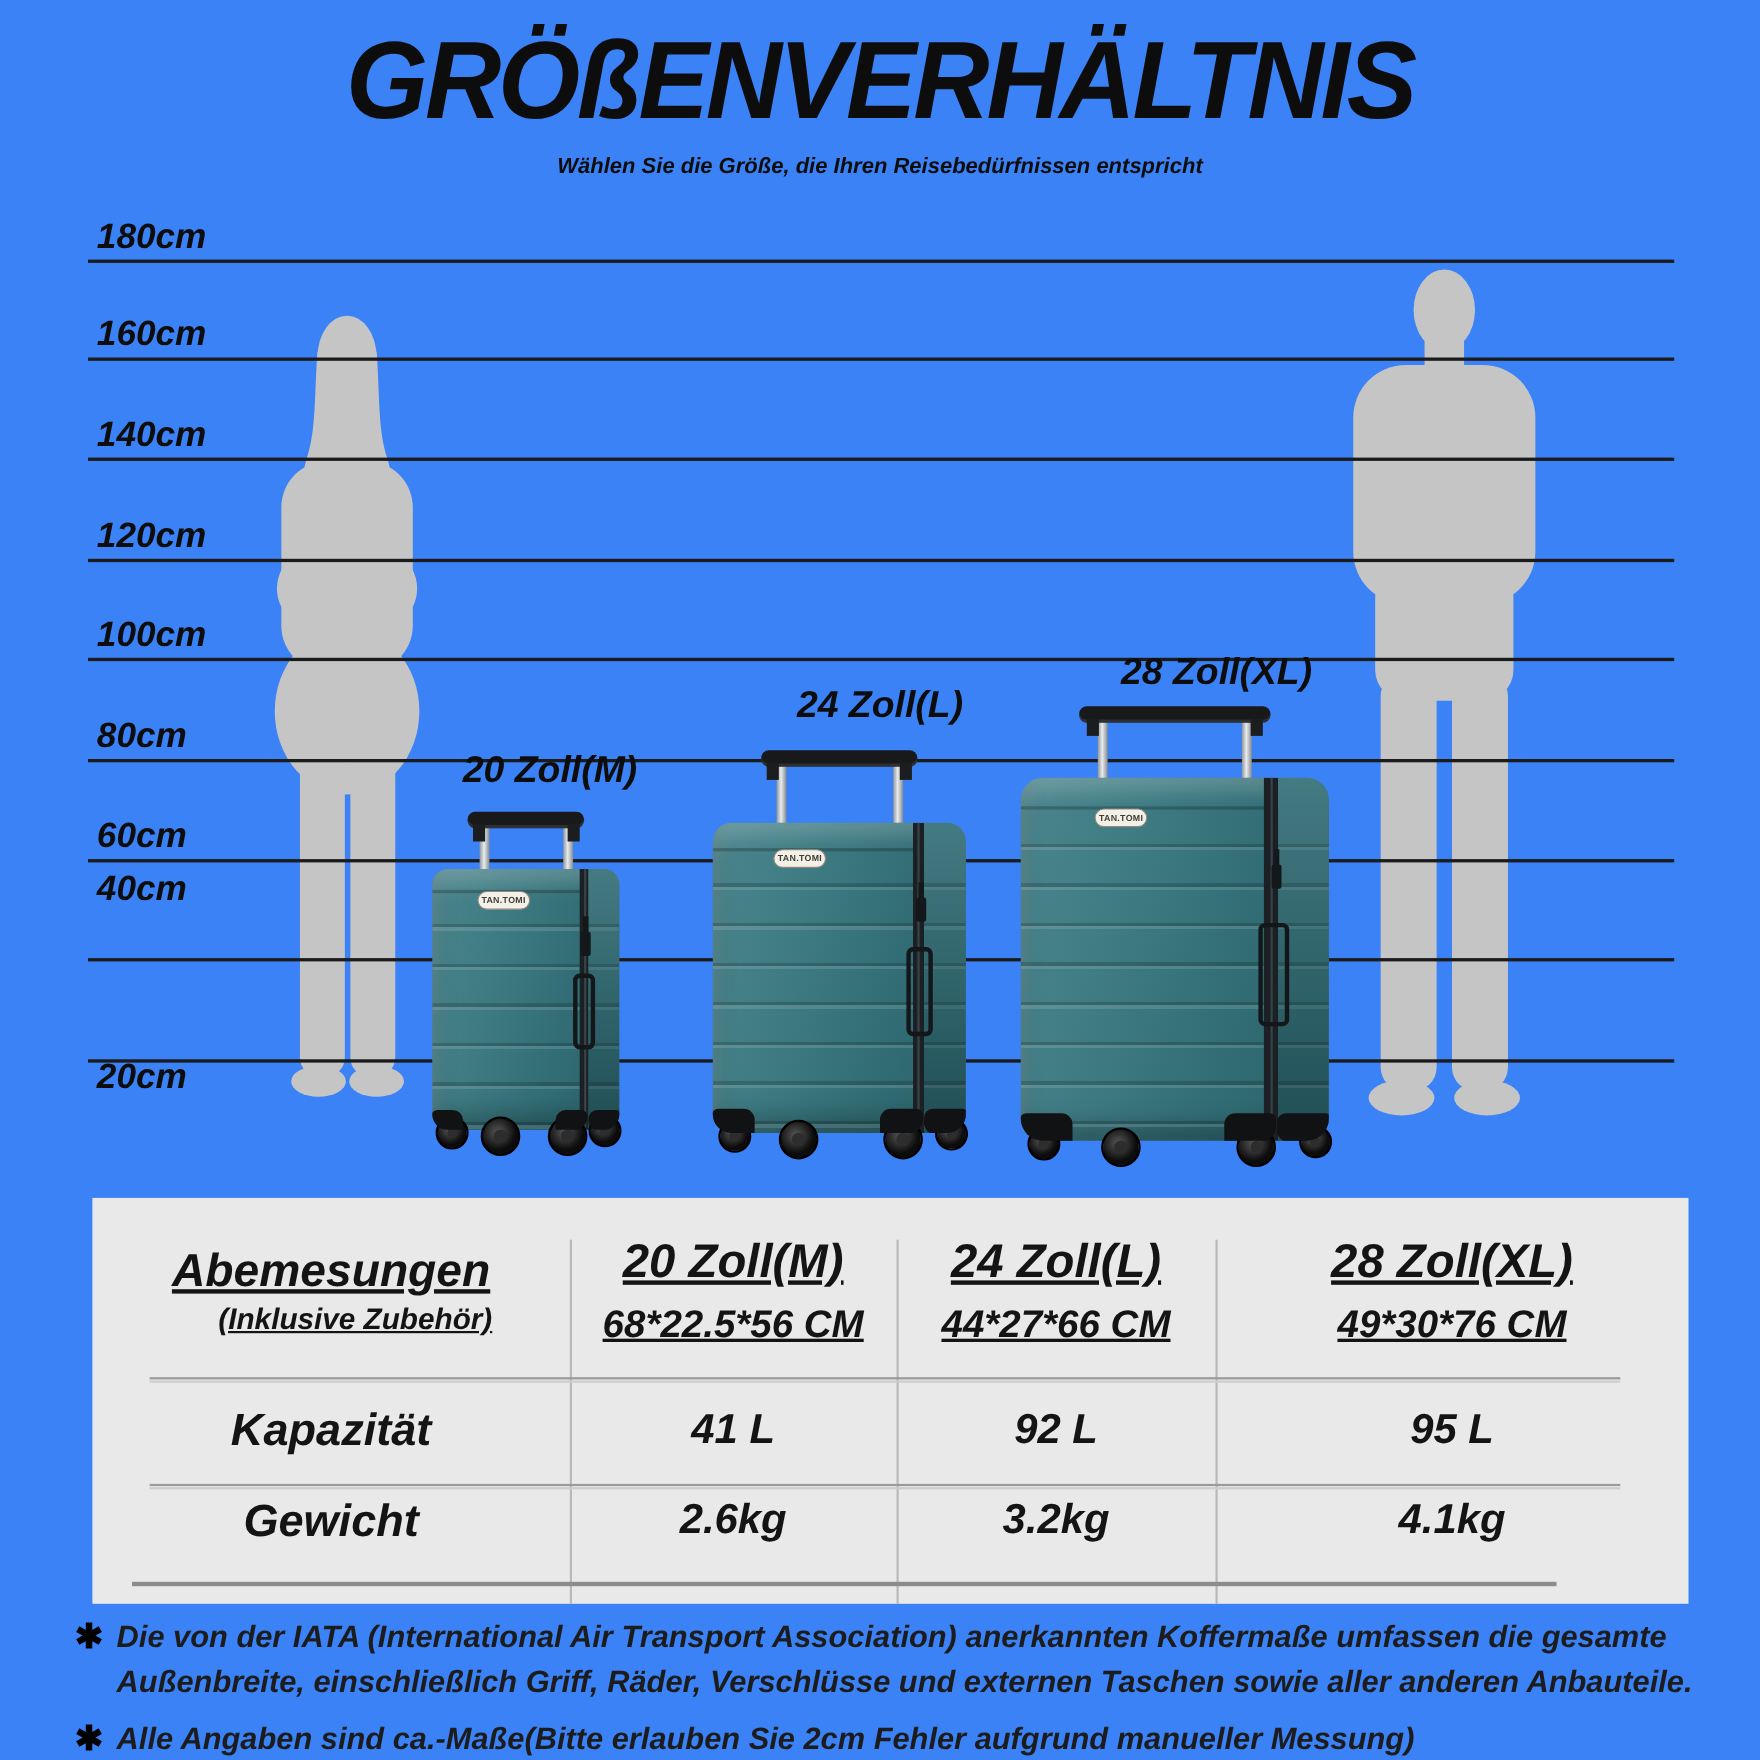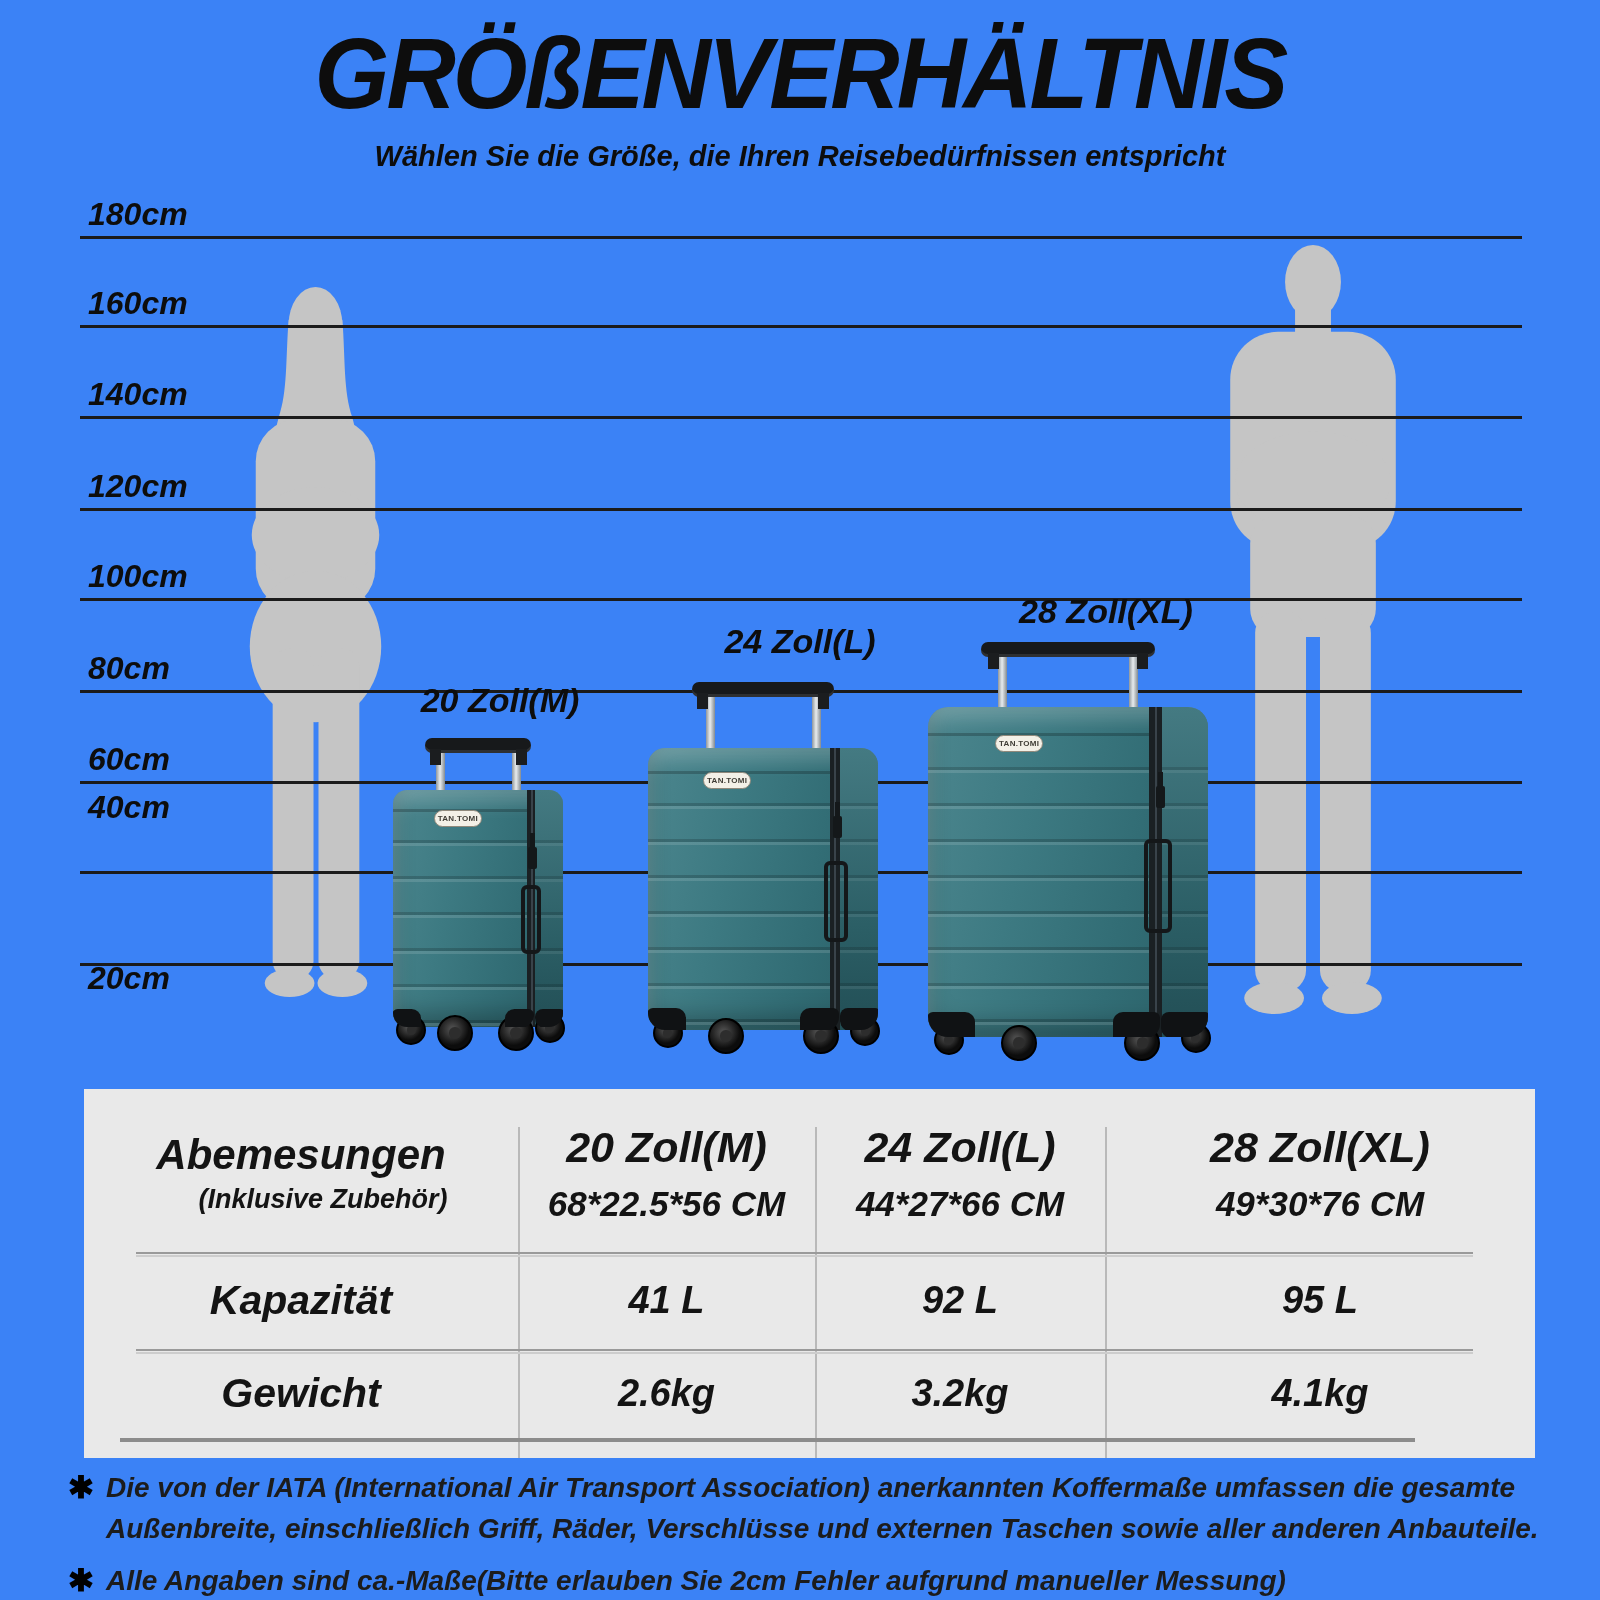--- a/index.html
+++ b/index.html
@@ -9,21 +9,21 @@
   }
 
   
   .title {
     position:absolute; top:16px; left:0; width:100%; text-align:center;
     font-size:100px; font-weight:bold; font-style:italic; letter-spacing:-3px;
     color:#0d0d0d; transform:scaleX(0.96); white-space:nowrap;
   }
   .subtitle {
     position:absolute; top:140px; left:0; width:100%; text-align:center;
-    font-size:29px; font-weight:bold; font-style:italic; color:#0d0d0d;
+    font-size:20px; font-weight:bold; font-style:italic; color:#0d0d0d;
   }
 
   
   .hline { position:absolute; left:80px; width:1442px; height:3px; background:#1b1b1b; z-index:2; }
   .hlabel {
     position:absolute; left:88px; z-index:4; font-size:32px; font-weight:bold; font-style:italic; color:#0d0d0d;
   }
   .l0{top:236px}.l1{top:325px}.l2{top:416px}.l3{top:508px}.l4{top:598px}
   .l5{top:690px}.l6{top:781px}.l7{top:871px}.l8{top:963px}
   .t0{top:196px}.t1{top:285px}.t2{top:376px}.t3{top:468px}.t4{top:558px}
@@ -102,23 +102,23 @@
     background:#e9e9e9; z-index:2; }
   .vdiv { position:absolute; top:38px; bottom:0; width:2px; background:#b9b9b9; }
   .v1{left:434px}.v2{left:731px}.v3{left:1021px}
   .hdiv { position:absolute; left:52px; right:62px; height:2px; background:#9a9a9a;
     box-shadow:0 3px 0 #cdcdcd; }
   .hd1{top:163px}.hd2{top:260px}
   .hd3{top:349px; left:36px; right:120px; height:4px; background:#8c8c8c; box-shadow:none;}
 
   .cell { position:absolute; display:flex; flex-direction:column; align-items:center;
     justify-content:center; text-align:center; font-style:italic; font-weight:bold; color:#141414; }
-  .hrow  { top:0; height:168px; }
+  .hrow  { top:0; height:168px;text-decoration:underline; }
   .row1  { top:163px; height:97px; }
-  .row2  { top:260px; height:89px; }
+  .row2  { top:249px; height:89px; }
   .c0{left:0;width:434px} .c1{left:434px;width:297px} .c2{left:731px;width:290px} .c3{left:1021px;width:430px}
   .head-title { font-size:42px; line-height:1.15; }
   .head-sub   { font-size:27px; margin-top:4px;margin-left:44px; }
   .dim-title  { font-size:43px; }
   .dim-sub    { font-size:35px; margin-top:12px; }
   .row-label  { font-size:41px; }
   .row-value  { font-size:38px; }
 
   
   .footnotes { position:absolute; left:68px; top:1468px; width:1500px; z-index:2; }

